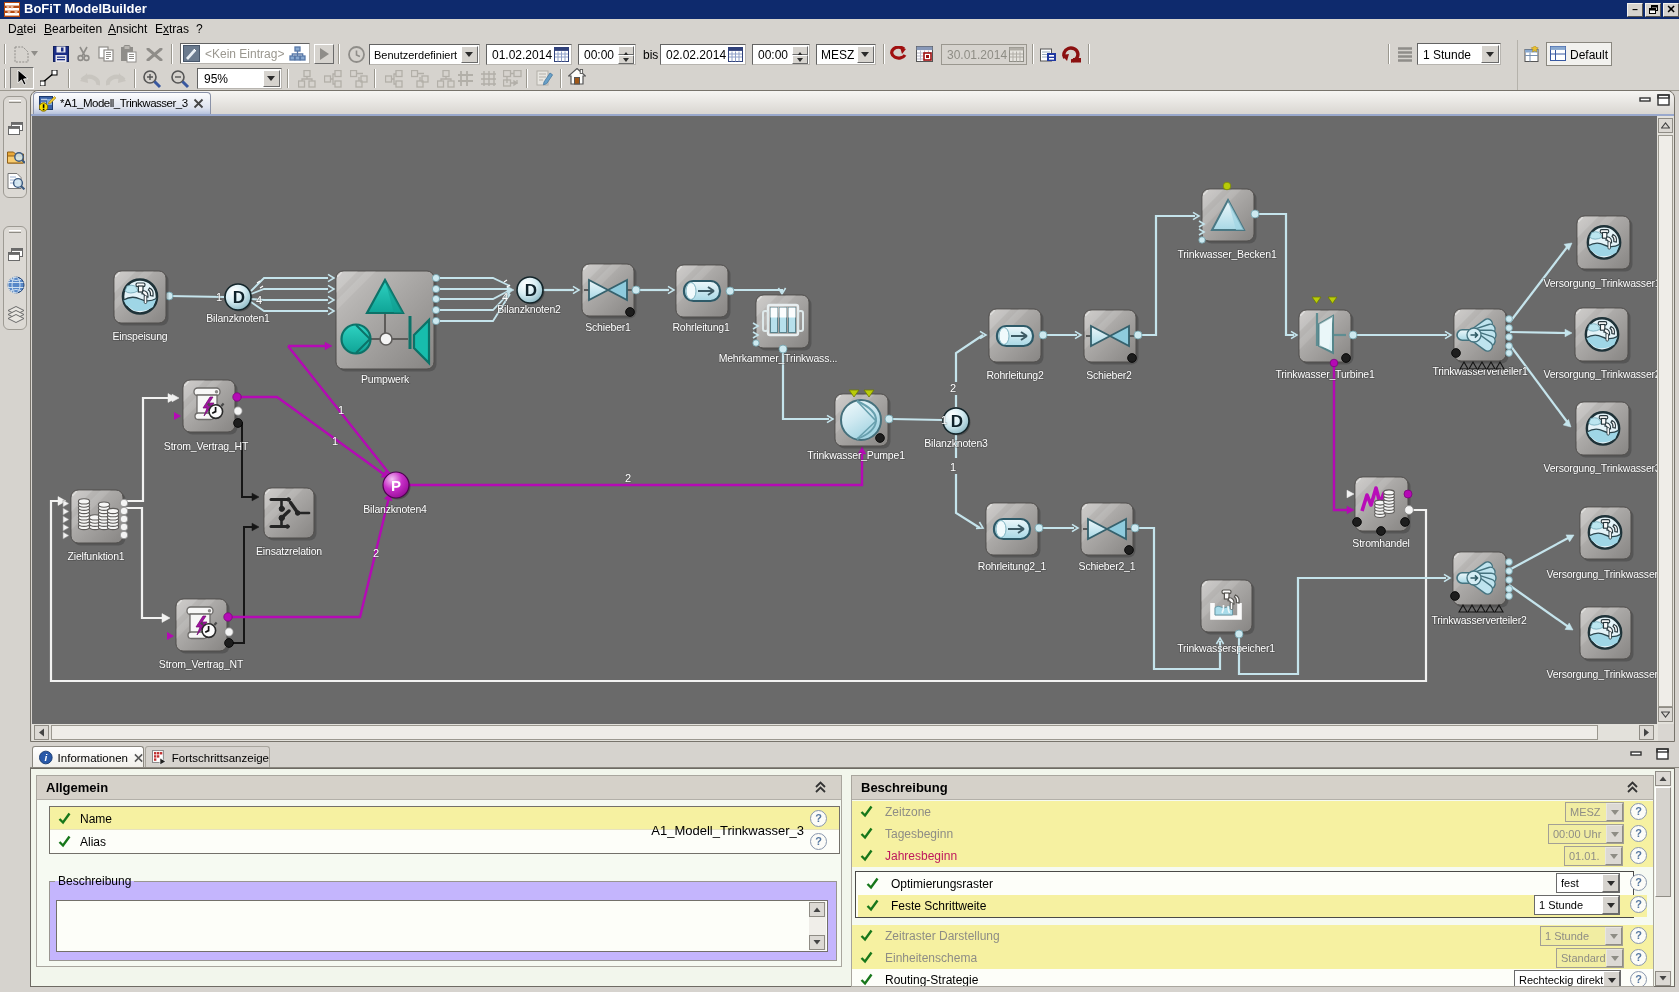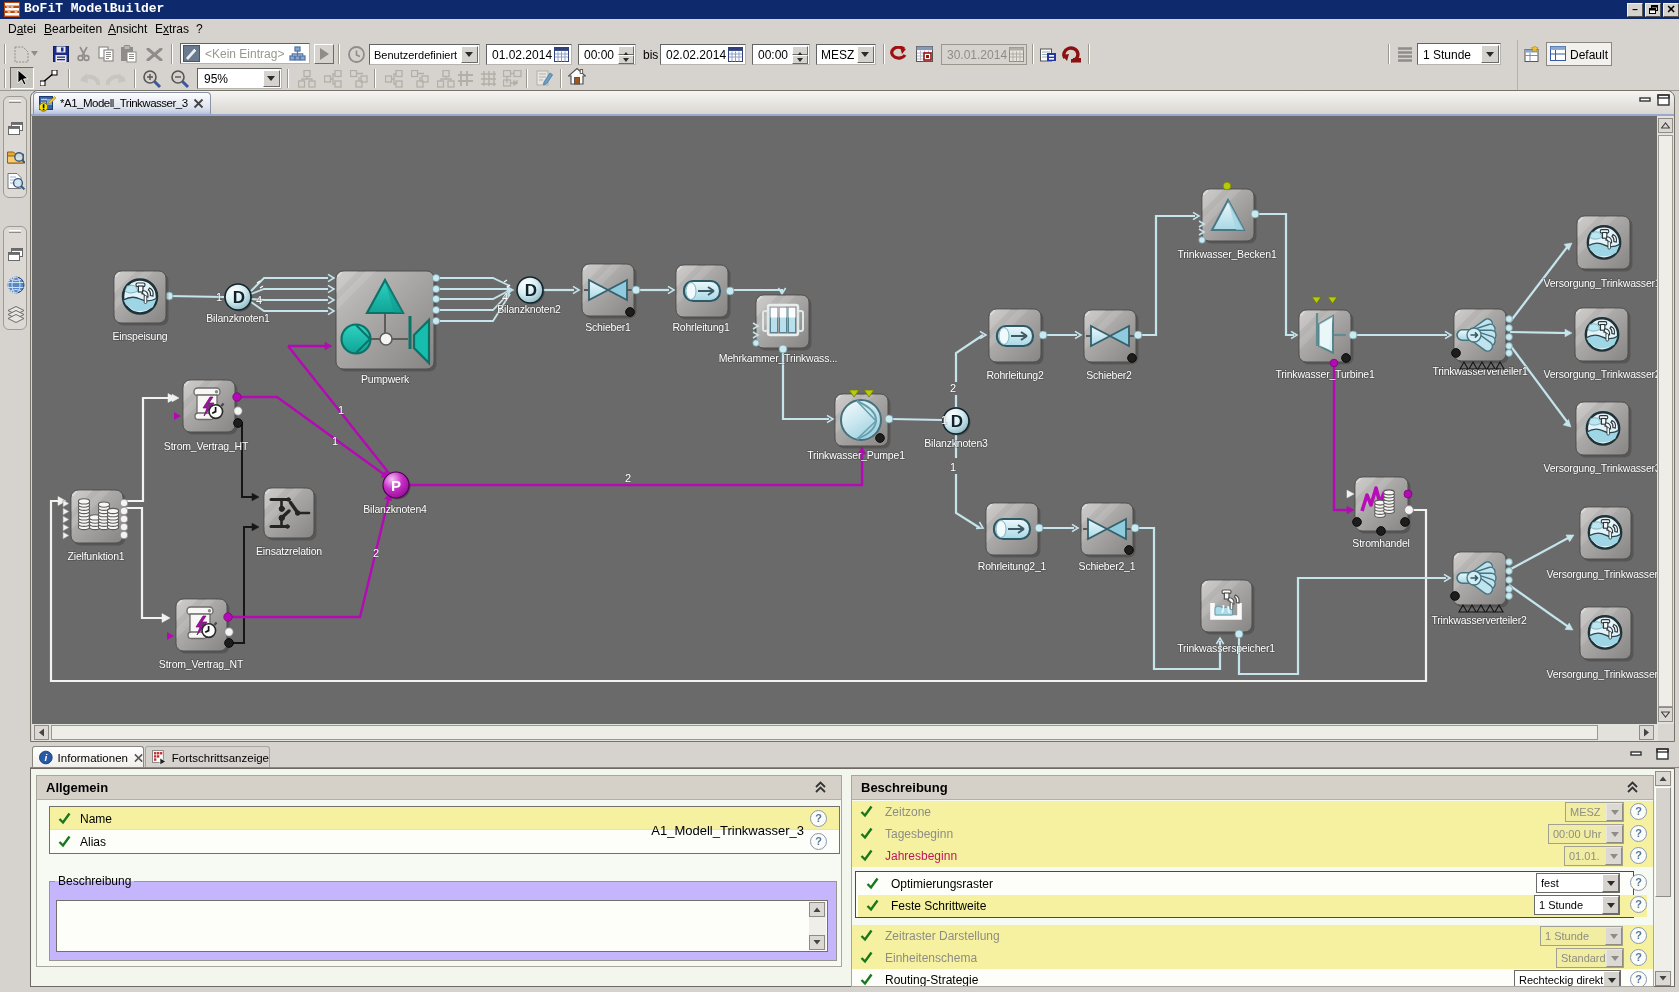--- a/index.html
+++ b/index.html
@@ -1,21 +1,21 @@
 <!DOCTYPE html>
 <html><head><meta charset="utf-8"><style>
 *{margin:0;padding:0;box-sizing:border-box;}
 html,body{width:1679px;height:992px;overflow:hidden;}
 body{font-family:"Liberation Sans",sans-serif;background:#d6d3ce;position:relative;transform:translateZ(0);}
 .abs{position:absolute;}
 .raise{border:1px solid;border-color:#ffffff #6a6a6a #6a6a6a #ffffff;}
 .fld{background:#fff;border:1px solid;border-color:#636363 #b8b5b0 #b8b5b0 #636363;font-size:12px;color:#000;}
 .sep{width:2px;border-left:1px solid #9b988f;border-right:1px solid #fff;}
 #titlebar{left:0;top:0;width:1679px;height:19px;background:#0e2a6d;}
-#title-text{left:24px;top:1px;color:#fff;font-size:13px;font-weight:bold;font-family:Liberation Mono, monospace;}
+#title-text{left:24px;top:1px;color:#fff;font-size:13px;font-weight:bold;}
 .wbtn{top:3px;width:16px;height:14px;background:#d6d3ce;border:1px solid;border-color:#f4f2ee #565450 #565450 #f4f2ee;font-size:10px;text-align:center;line-height:11px;font-weight:bold;color:#000;}
 #menubar{left:0;top:19px;width:1679px;height:20px;background:#d6d3ce;}
 .mi{position:absolute;top:3px;font-size:12px;color:#000;}
 .mi u{text-decoration:underline;}
 #toolbar{left:0;top:0;width:1679px;height:91px;background:transparent;pointer-events:none;}
 .ticon{position:absolute;}
 #leftbar{left:0;top:92px;width:30px;height:900px;background:#d6d3ce;}
 .lgrp{position:absolute;left:3px;width:24px;border:1px solid #9e9b94;border-radius:6px;background:#dcd9d4;}
 .grip{margin:3px 5px 2px 5px;height:3px;border-top:1px solid #fff;border-bottom:1px solid #8f8c85;}
 #editor{left:30px;top:90px;width:1645px;height:652px;border:1px solid #77736b;border-radius:8px 8px 0 0;background:#d9d6d1;}
@@ -1414,21 +1414,21 @@
       <div class="prow" style-dummy="" style="top:97px;height:22px;left:6px;right:6px"></div>
       <svg class="ck abs" style="left:14px;top:101px" width="13" height="13" viewBox="0 0 13 13">
         <path d="M1.5 7 L5 10.5 L11.5 1.5" stroke="#17771a" stroke-width="2.4" fill="none"></path>
       </svg>
       <span class="abs" style="left:39px;top:101px;font-size:12px;color:#000">Optimierungsraster</span>
       <div class="prow yrow" style="top:119px;height:22px;left:6px;right:6px"></div>
       <svg class="ck abs" style="left:14px;top:123px" width="13" height="13" viewBox="0 0 13 13">
         <path d="M1.5 7 L5 10.5 L11.5 1.5" stroke="#17771a" stroke-width="2.4" fill="none"></path>
       </svg>
       <span class="abs" style="left:39px;top:123px;font-size:12px;color:#000">Feste Schrittweite</span>
-      <div class="cmb en" style="right:33px;top:97px;width:84px;background:#fff">
+      <div class="cmb en" style="right:33px;top:97px;width:64px;background:#fff">
         <div class="tx">fest</div>
         <div class="ar"></div>
       </div>
       <div class="cmb en" style="right:33px;top:119px;width:86px;background:#fff">
         <div class="tx">1 Stunde</div>
         <div class="ar"></div>
       </div>
       <div class="prow yrow" style="top:149px;height:22px;left:0px;right:0px"></div>
       <svg class="ck abs" style="left:8px;top:153px" width="13" height="13" viewBox="0 0 13 13">
         <path d="M1.5 7 L5 10.5 L11.5 1.5" stroke="#17771a" stroke-width="2.4" fill="none"></path>

